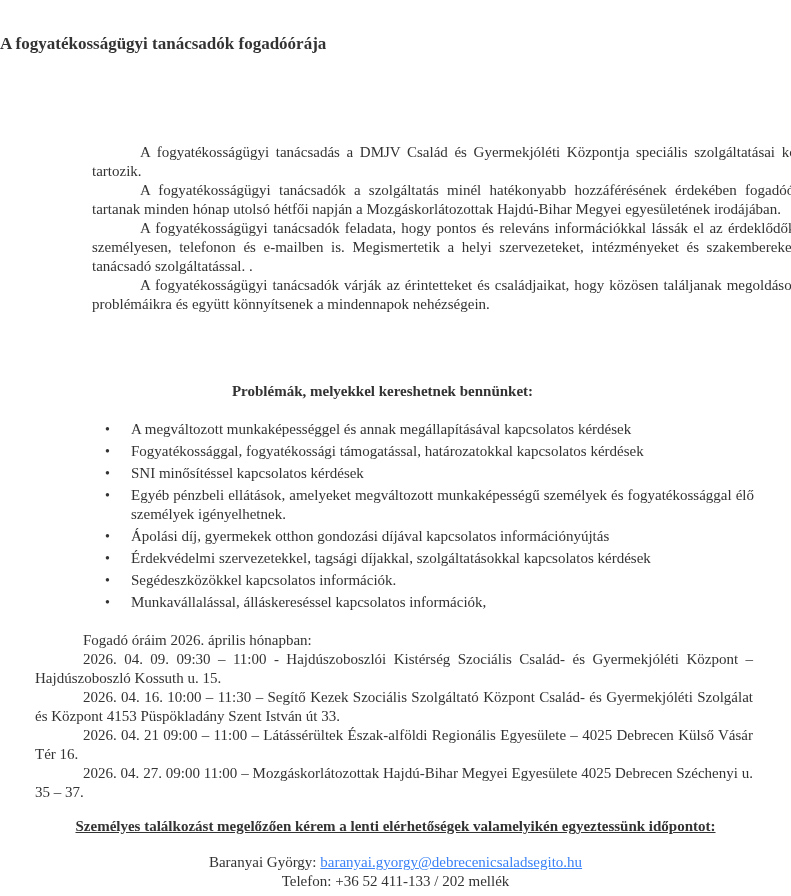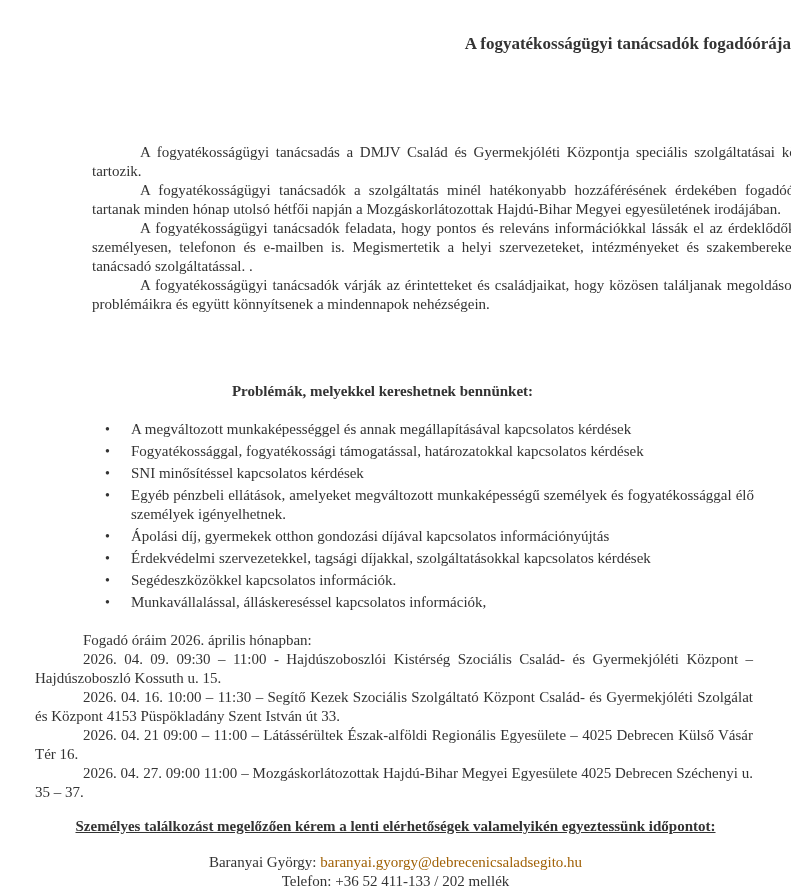--- a/index.html
+++ b/index.html
@@ -3,39 +3,39 @@
 <meta charset="utf-8">
 <style>
   html, body { margin: 0; padding: 0; background: #ffffff; }
   body {
     width: 791px; height: 896px; overflow: hidden;
     font-family: "Liberation Serif", "DejaVu Serif", serif;
     color: #333333; font-size: 15px; line-height: 19px;
   }
   .page { position: relative; width: 791px; height: 896px; }
   .title {
-    position: absolute; top: 34px; left: 0; width: 791px; text-align: right;
+    position: absolute; top: 34px; left: 0; width: 791px; text-align: left;
     font-weight: bold; font-size: 17px; color: #333333;
   }
   .intro { position: absolute; top: 143px; left: 44px; width: 718px; margin-left: 48px; }
   .intro p { margin: 0; text-align: justify; text-indent: 48px; }
   .subhead {
     position: absolute; top: 382px; left: 0; width: 765px; text-align: center;
     font-weight: bold;
   }
   .list { position: absolute; top: 420px; left: 84px; width: 670px; margin: 0; padding: 0; list-style: none; }
   .list li { position: relative; padding-left: 47px; text-align: justify; margin-bottom: 3px; }
   .list li .bullet { position: absolute; left: 21px; top: 0; font-size: 14px; }
   .schedule { position: absolute; top: 631px; left: 35px; width: 718px; }
   .schedule p { margin: 0; text-align: justify; text-indent: 48px; }
   .notice {
     position: absolute; top: 817px; left: 0; width: 791px; text-align: center; font-weight: bold; text-decoration: underline;
   }
   .contact { position: absolute; top: 853px; left: 0; width: 791px; text-align: center; }
-  .contact a { color: #a16207; }
+  .contact a { color: #3b82f6; text-decoration: underline; }
 </style>
 </head>
 <body>
 
 <div class="page">
   <div class="title">A fogyatékosságügyi tanácsadók fogadóórája</div>
 
   <div class="intro">
     <p>A fogyatékosságügyi tanácsadás a DMJV Család és Gyermekjóléti Központja speciális szolgáltatásai közé tartozik.</p>
     <p>A fogyatékosságügyi tanácsadók a szolgáltatás minél hatékonyabb hozzáférésének érdekében fogadóórát tartanak minden hónap utolsó hétfői napján a Mozgáskorlátozottak Hajdú-Bihar Megyei egyesületének irodájában.</p>

